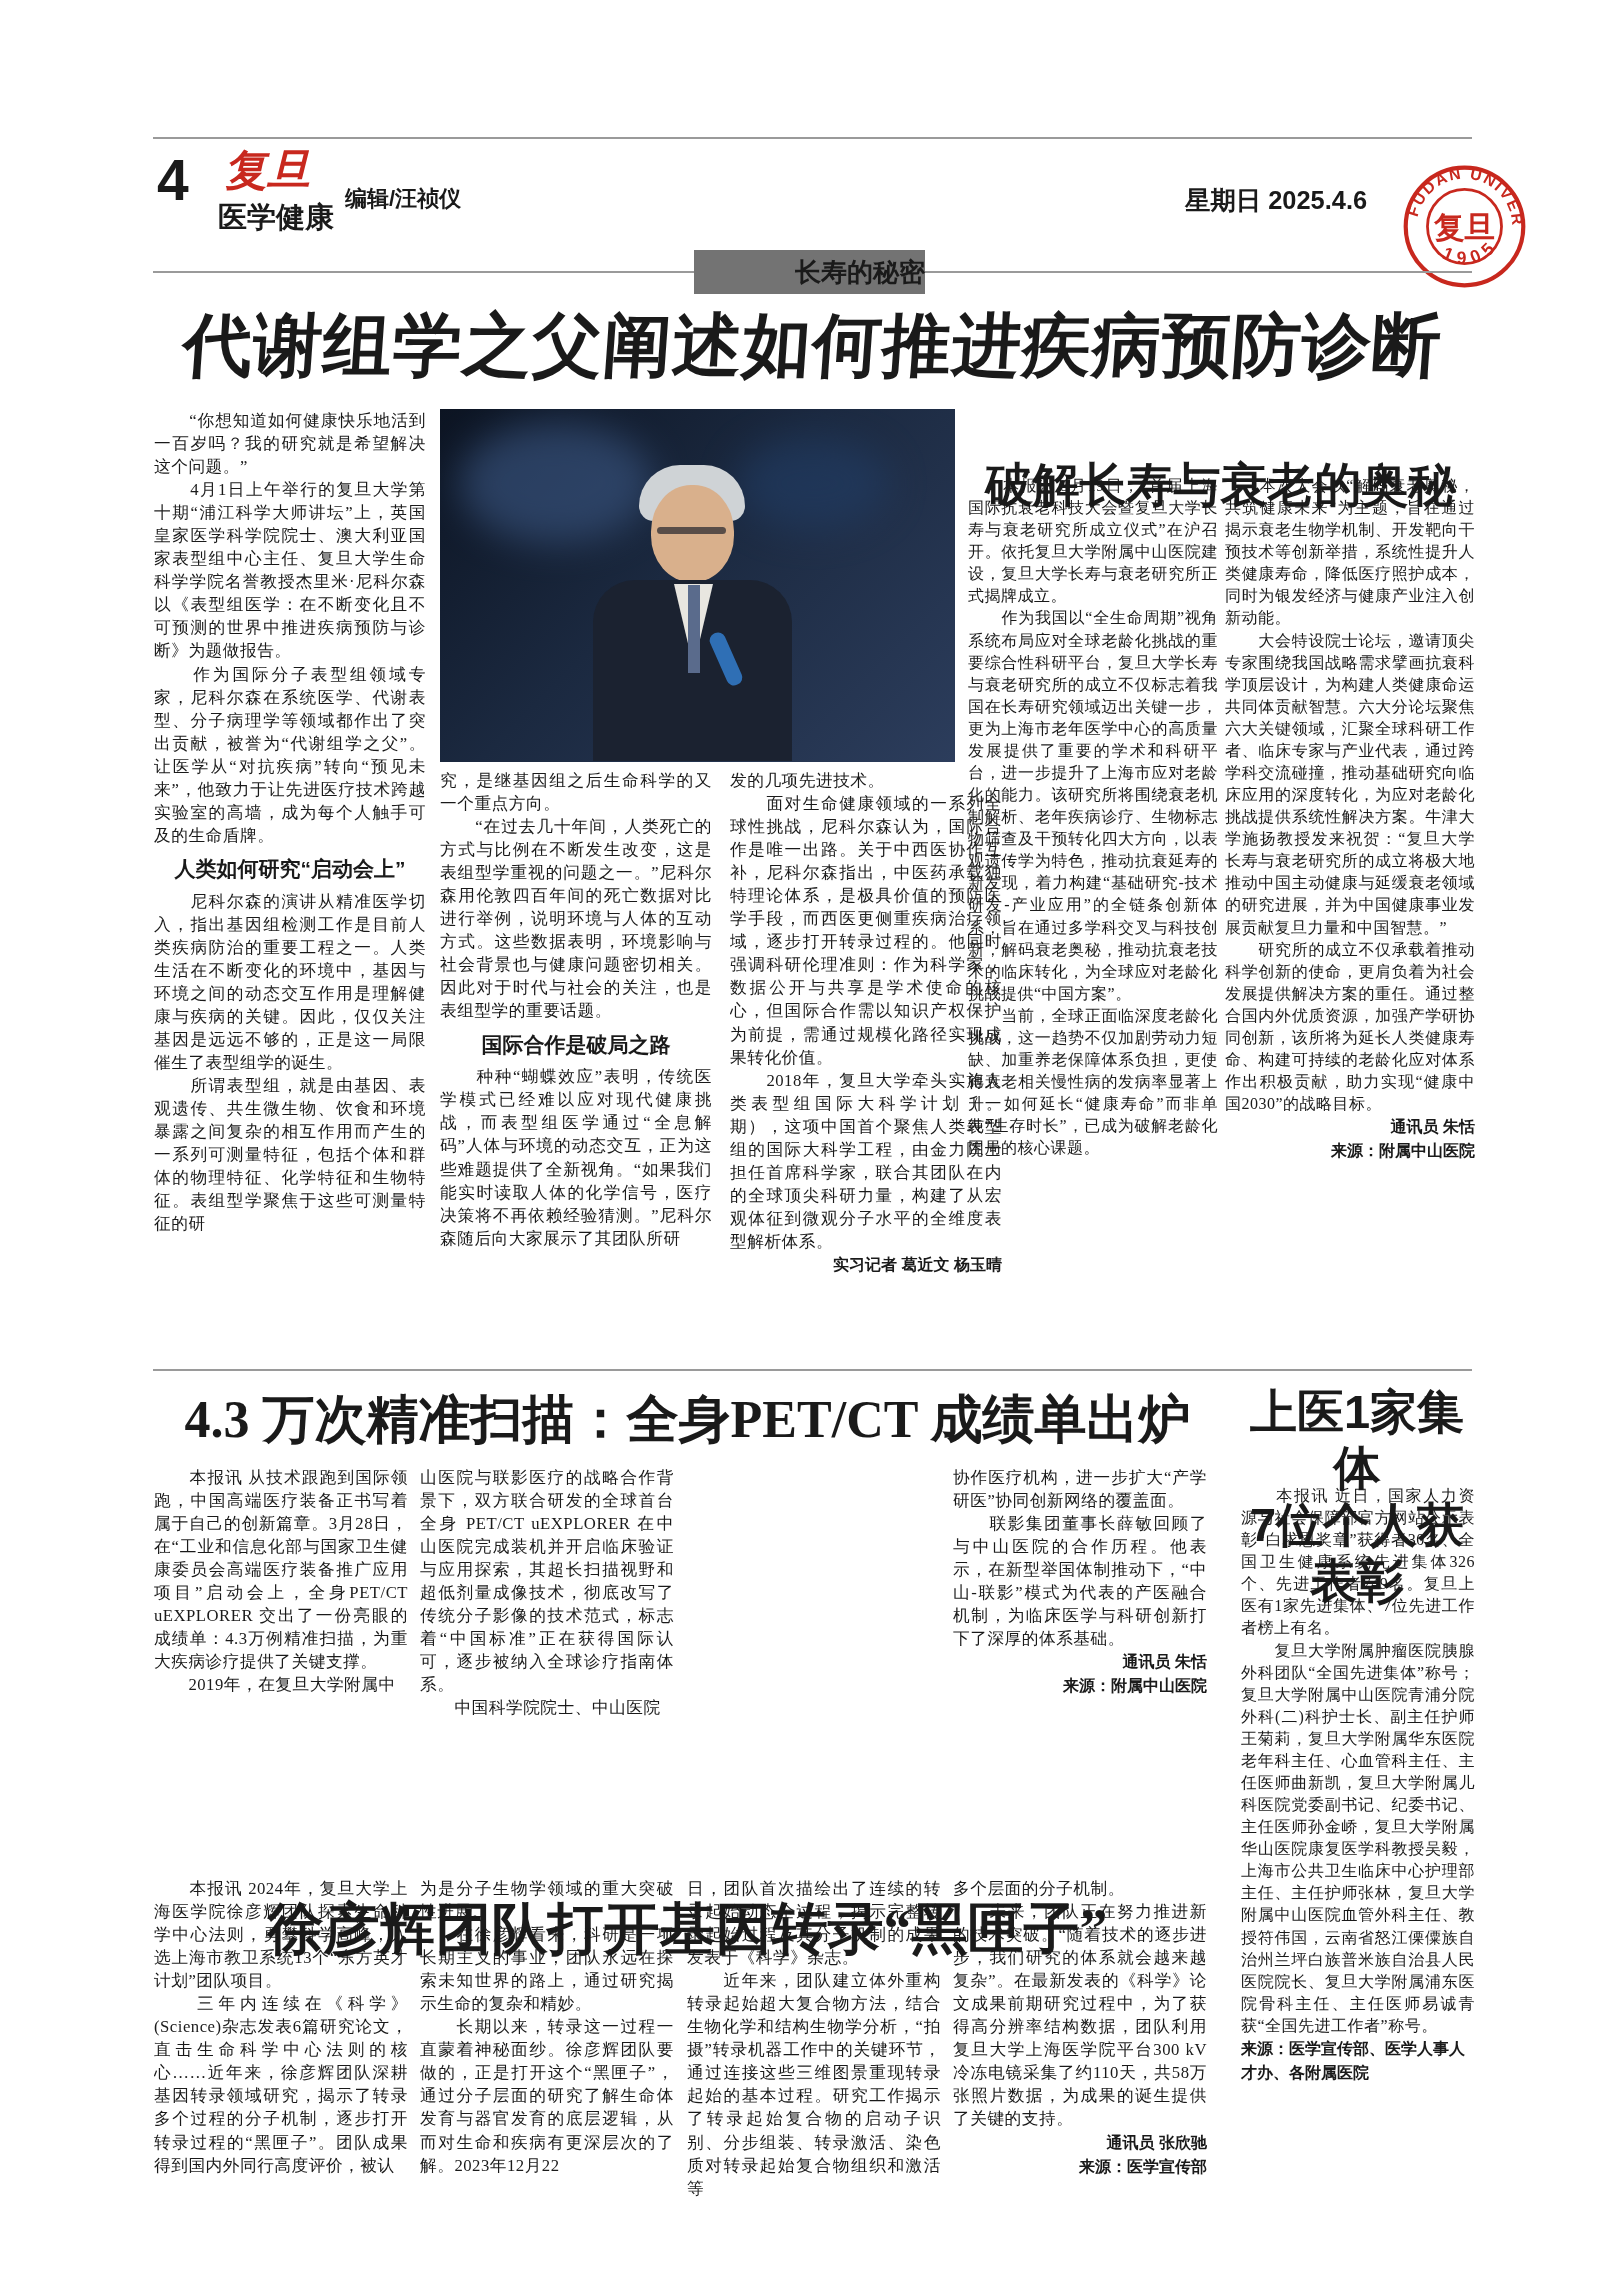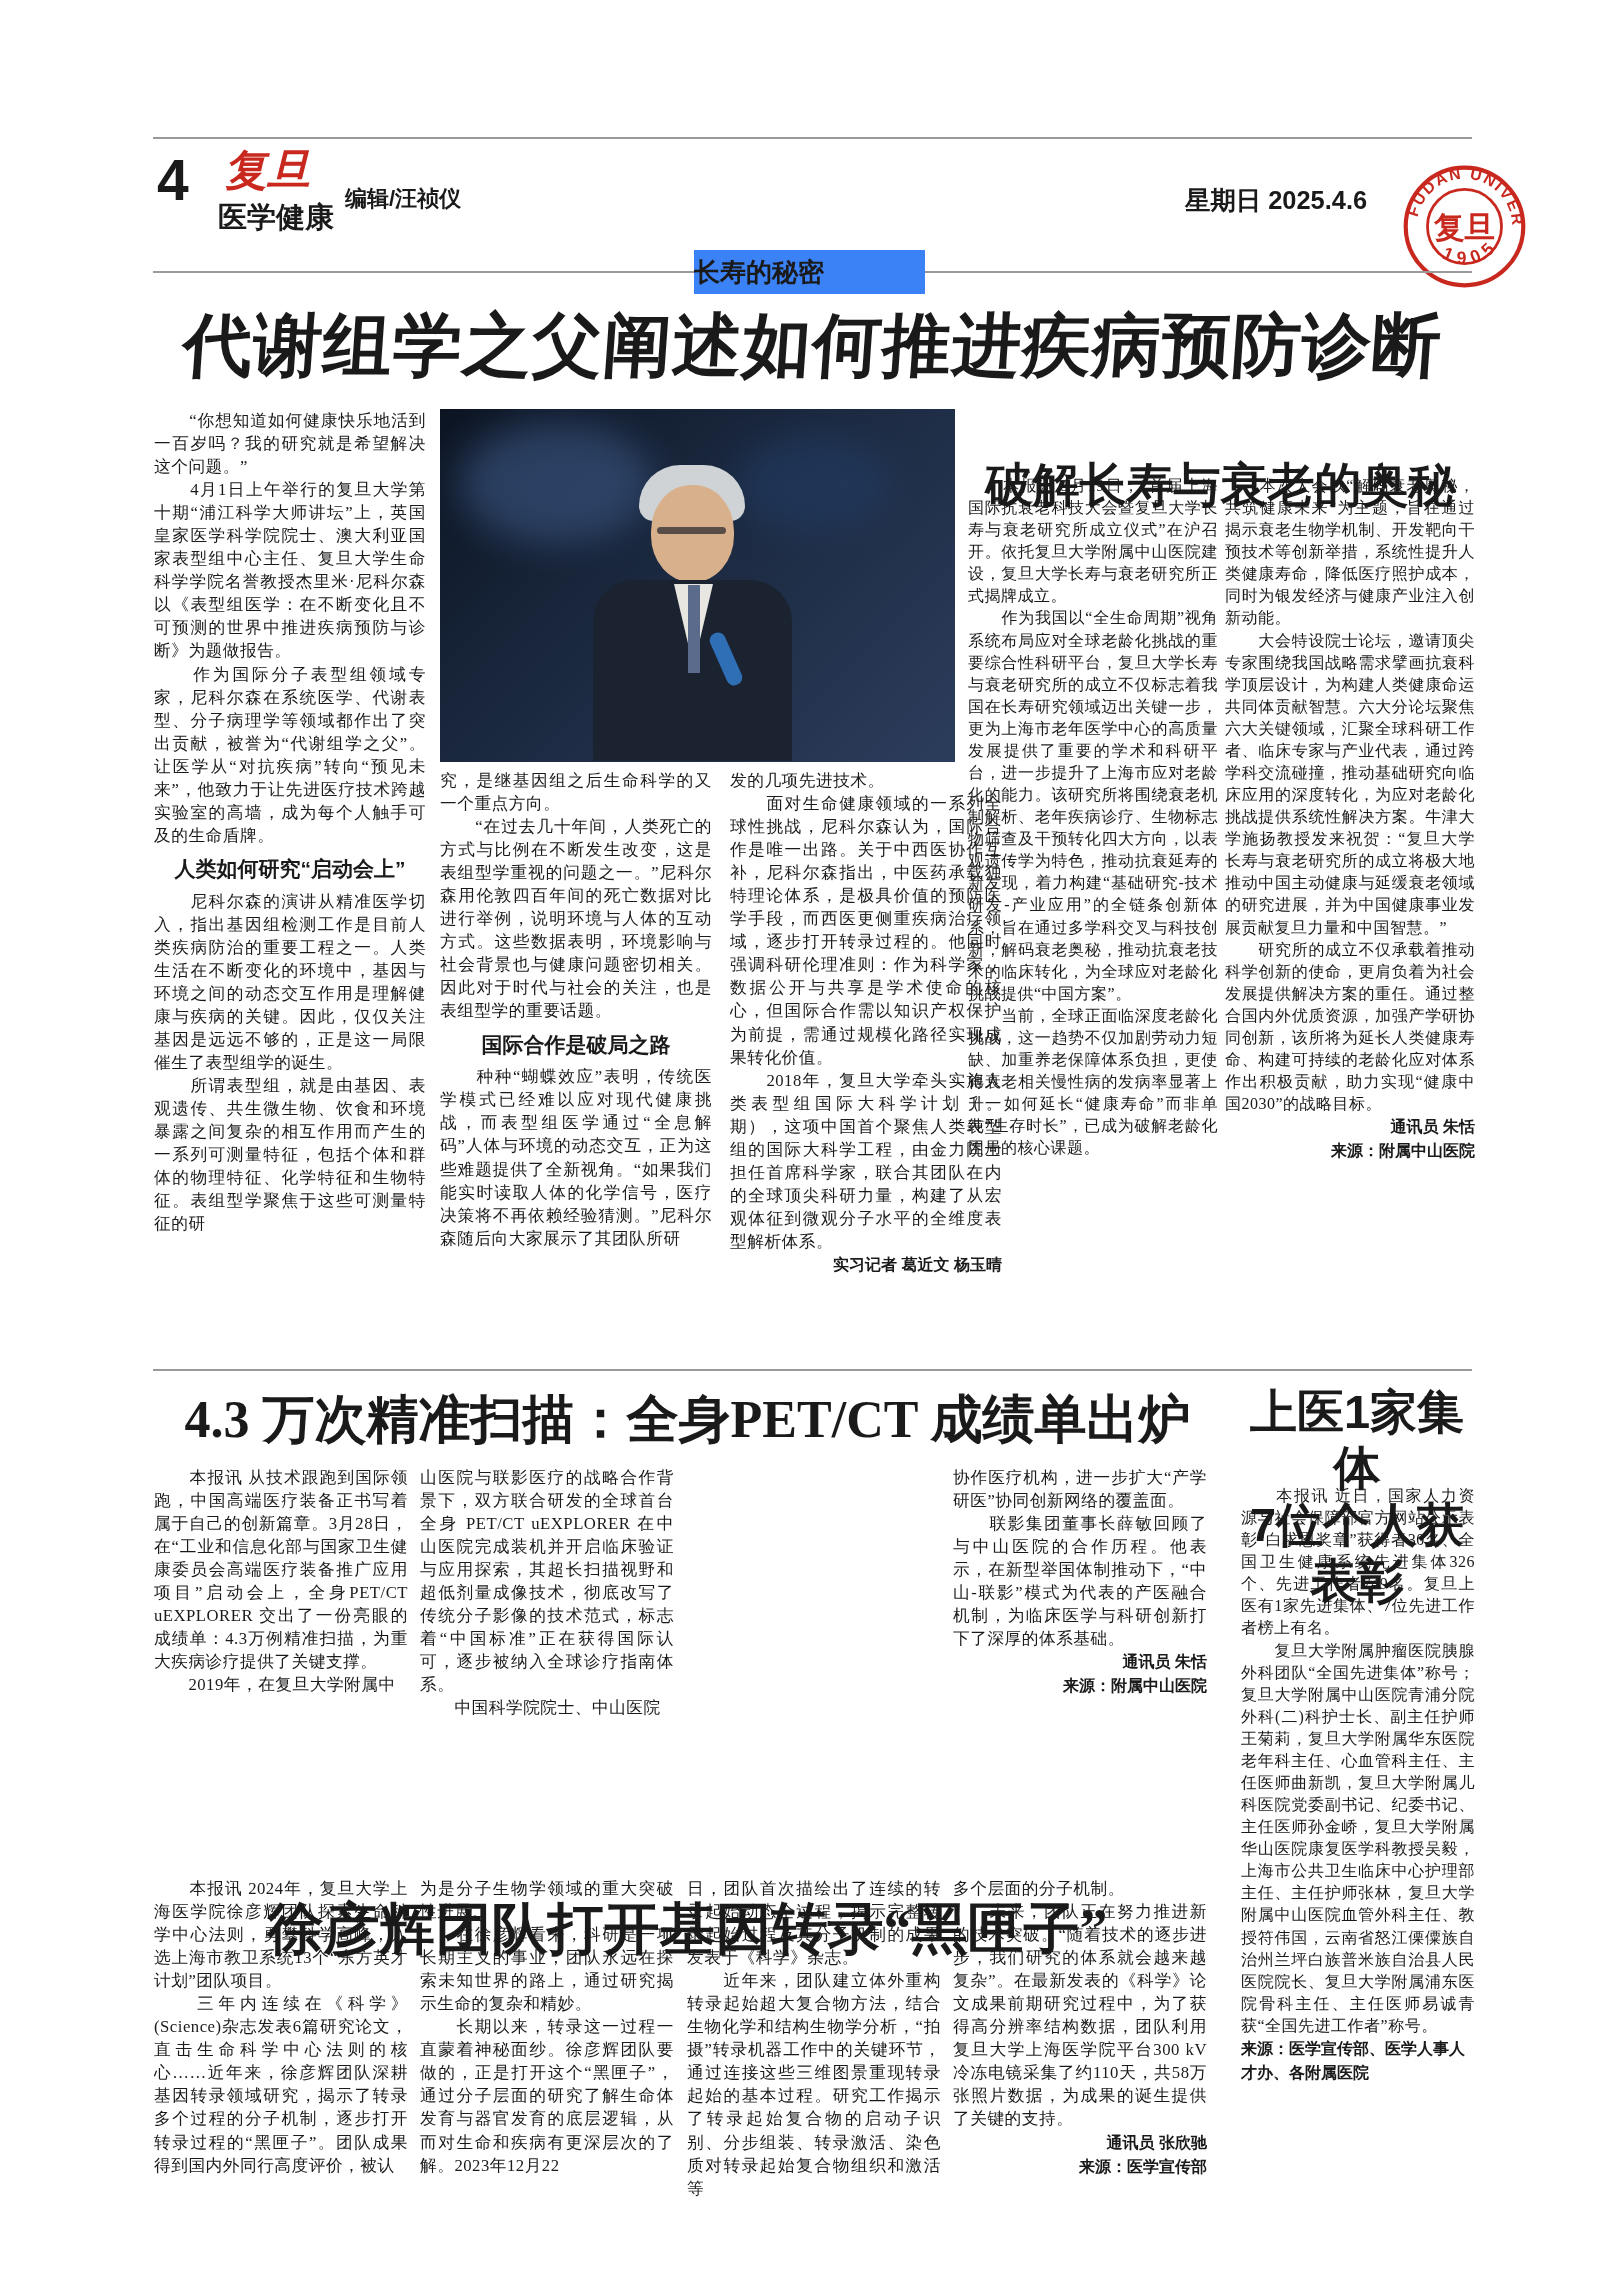--- a/index.html
+++ b/index.html
@@ -11,21 +11,21 @@
   .flow{white-space:pre-line;text-align:justify;}
   .coltext{font-size:16.7px;line-height:1.38;letter-spacing:0.5px;overflow:hidden;}
   .subhead{font-family:"Liberation Sans","DejaVu Sans",sans-serif;font-weight:900;
            font-size:21px;text-align:center;padding:8.3px 0 6.5px 0;}
   .byline{font-family:"Liberation Sans","DejaVu Sans",sans-serif;font-weight:bold;
           font-size:16px;text-align:right;line-height:1.5;}
   .headline-main{font-family:"Liberation Sans","DejaVu Sans",sans-serif;font-weight:900;
                  font-size:69px;letter-spacing:0.9px;text-align:center;transform:skewX(-4deg);
                  white-space:nowrap;}
   .headline-serif{font-weight:900;text-align:center;white-space:nowrap;}
-  .banner{background:#3b82f6;text-align:left;font-weight:900;
+  .banner{background:#737373;text-align:right;font-weight:900;
           font-family:"Liberation Sans","DejaVu Sans",sans-serif;}
   .photo{background:linear-gradient(135deg,#0c1422 0%,#1b2940 45%,#2c3d5c 100%);overflow:hidden;}
   .glow{position:absolute;border-radius:50%;filter:blur(18.5px);}
   .masthead-cn{color:#c8281e;font-weight:900;font-style:italic;}
 </style>
 </head>
 <body>
 
 <div class="page">
 

